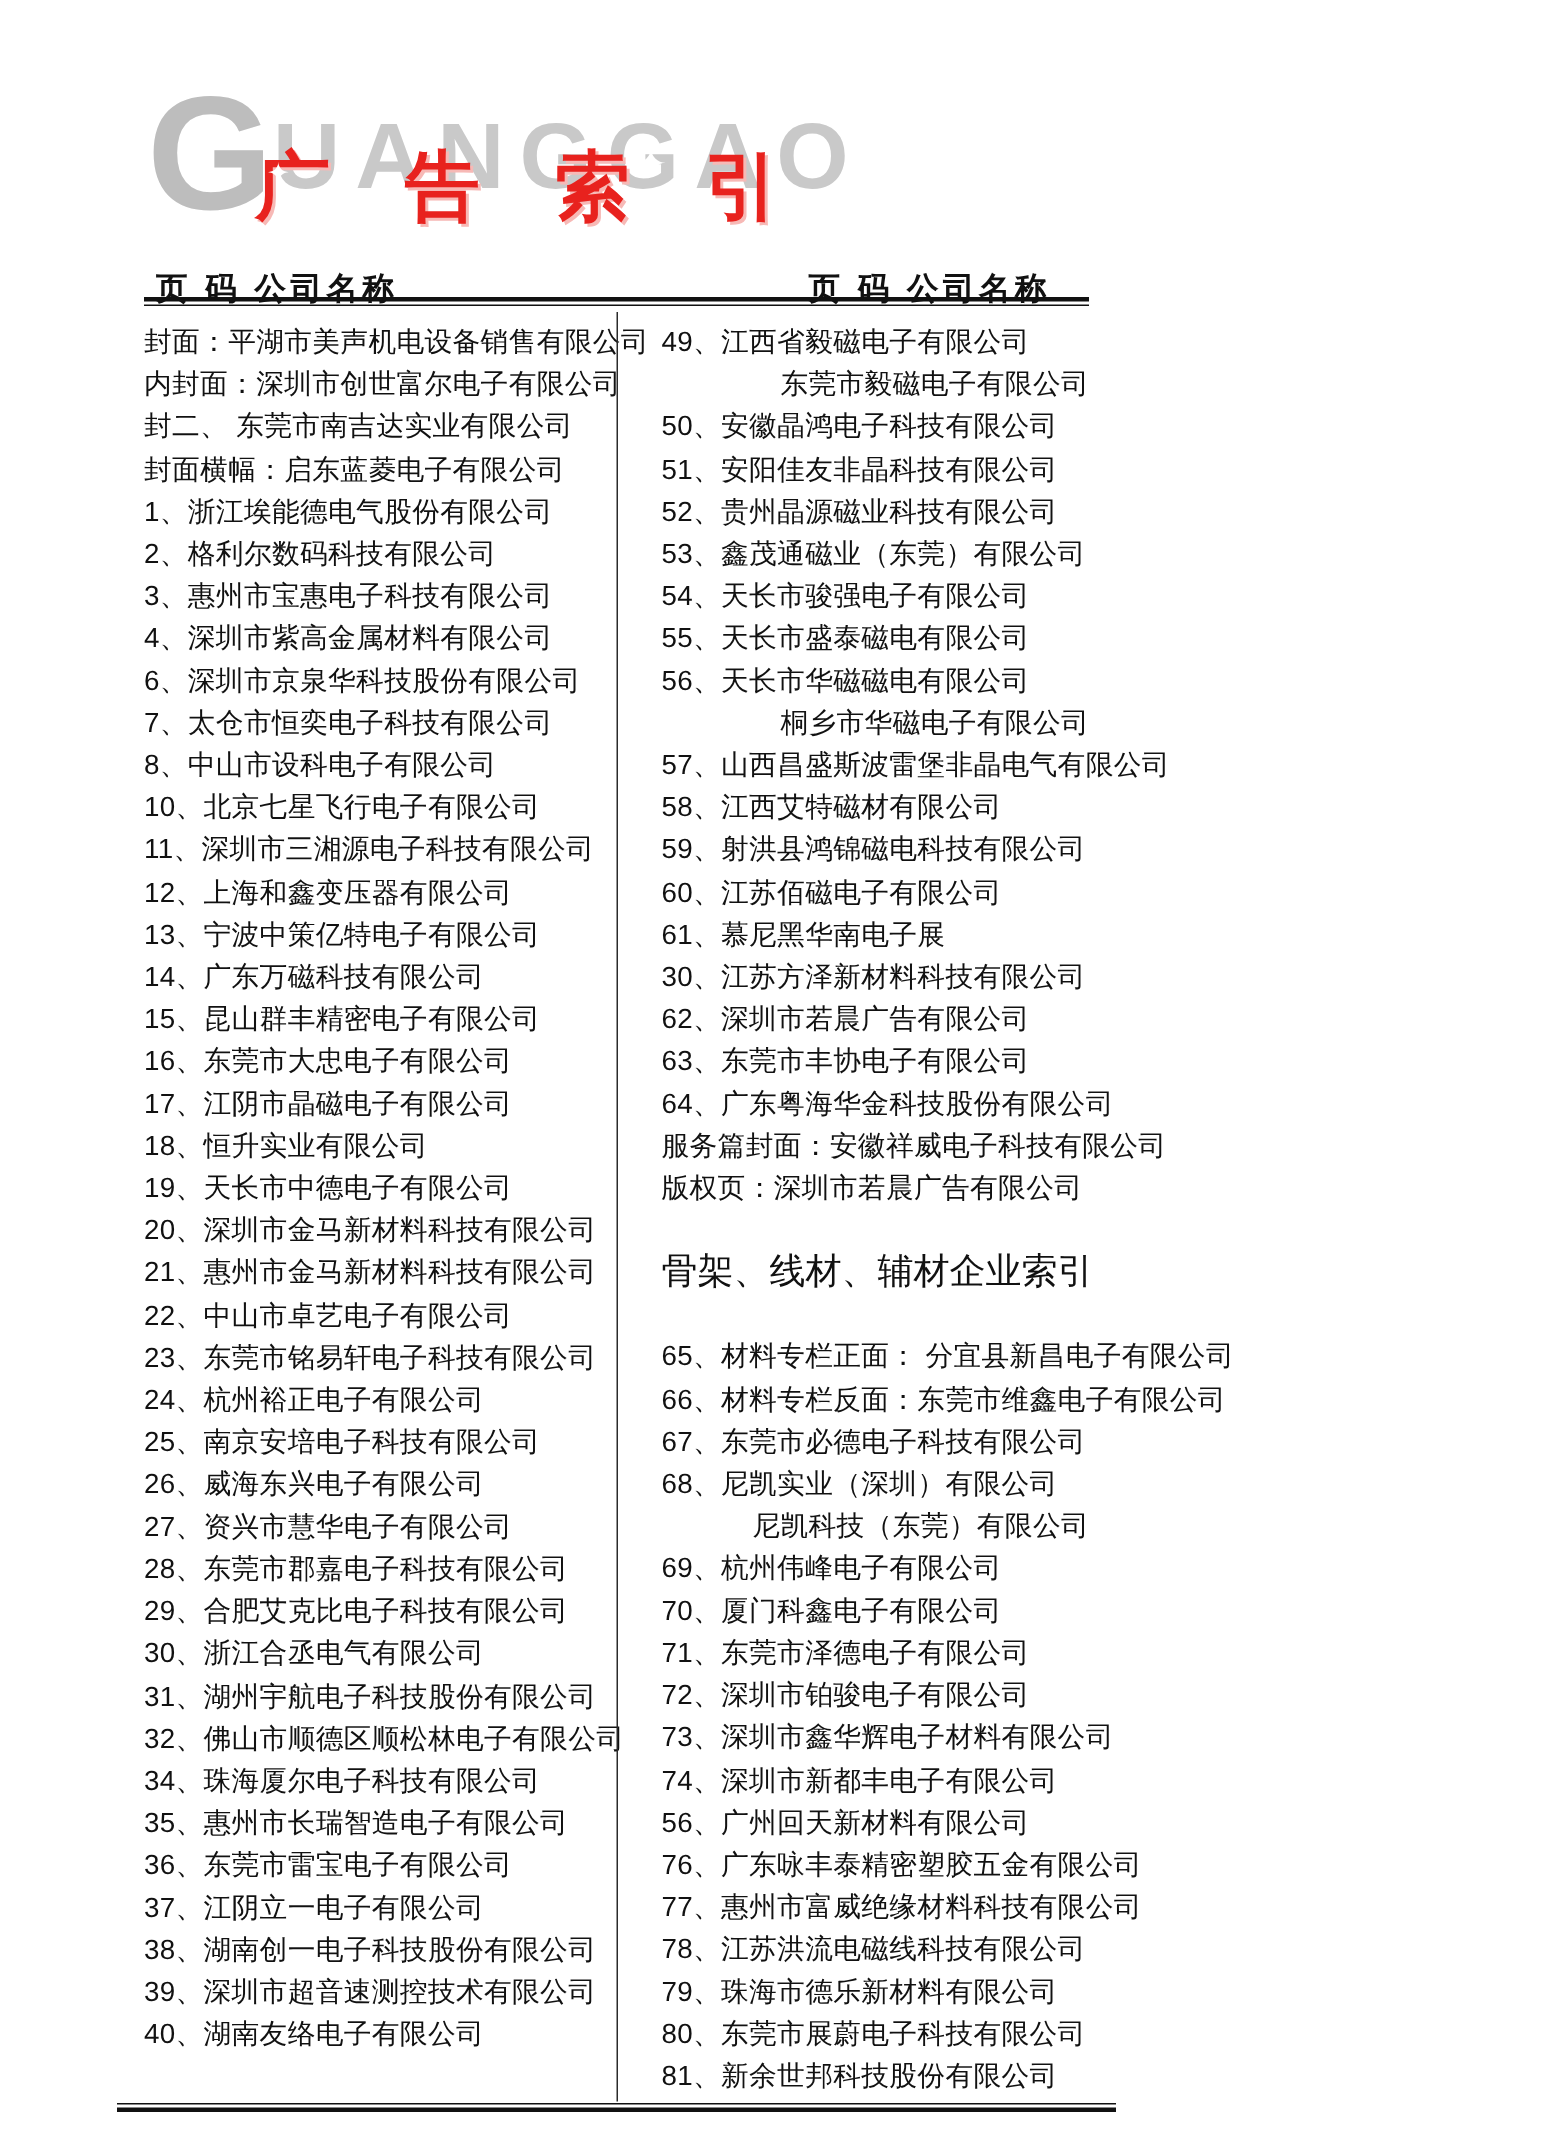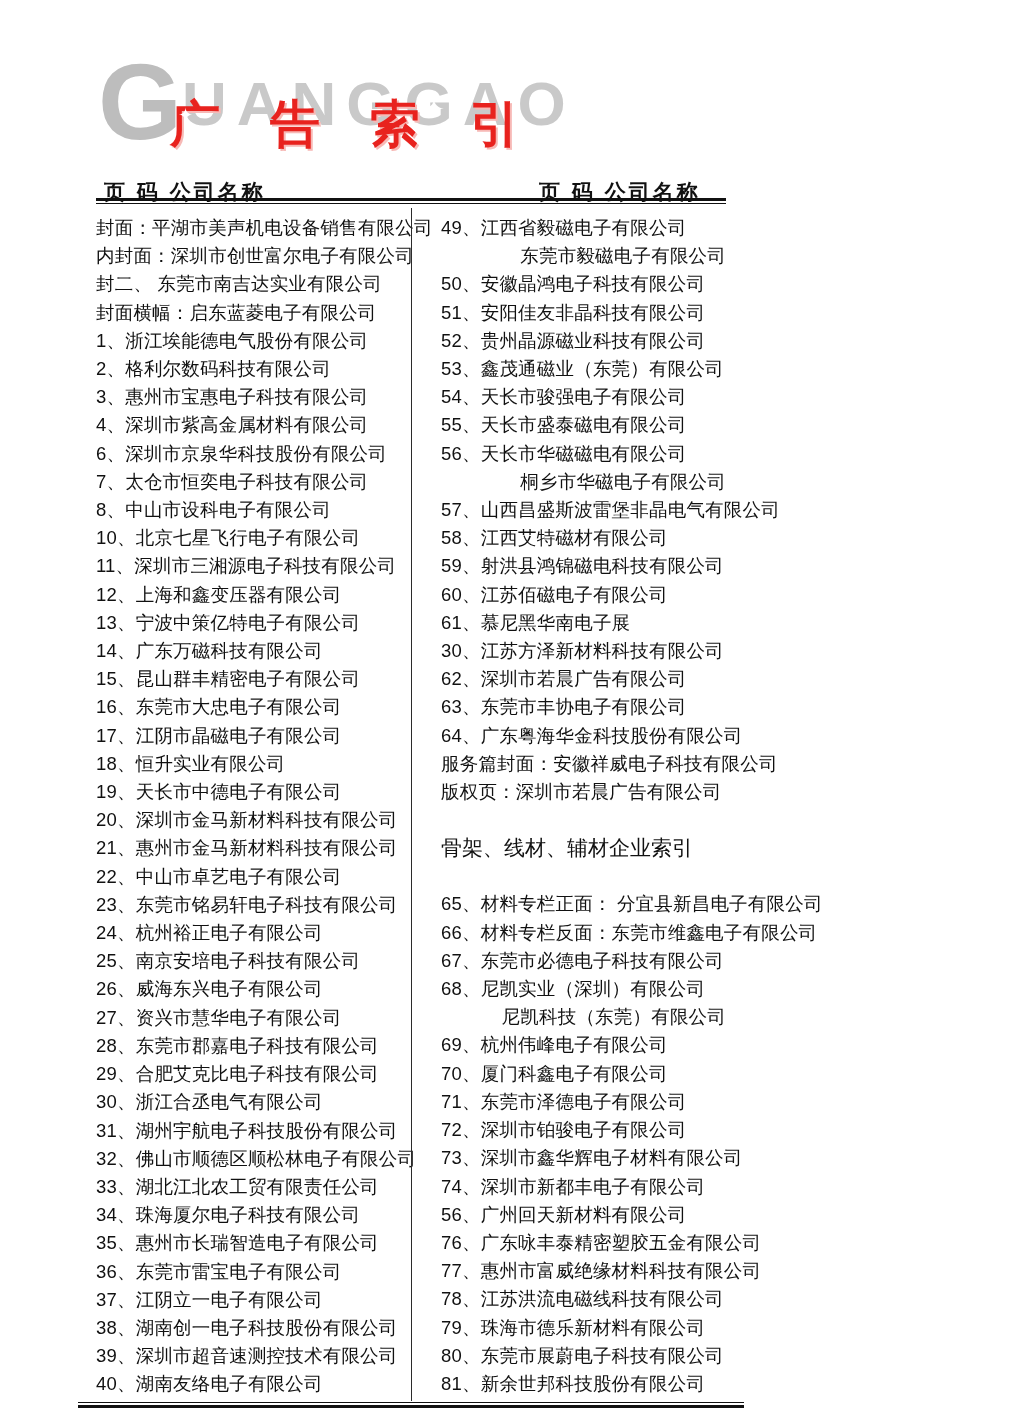--- a/index.html
+++ b/index.html
@@ -125,21 +125,21 @@
     color: #111;
   }
   .entry.cont {
     padding-left: 45px;
     text-align: right;
   }
   .entry.spacer {
     height: 28px;
   }
   .section-title {
-    font-size: 21px;
+    font-size: 24px;
     line-height: 28.2px;
     font-weight: normal;
     color: #111;
     white-space: nowrap;
   }
   .bottom-rule {
     position: absolute;
     left: 78px;
     right: 78px;
     bottom: 18px;
@@ -197,21 +197,20 @@
         <div class="entry">23、东莞市铭易轩电子科技有限公司</div>
         <div class="entry">24、杭州裕正电子有限公司</div>
         <div class="entry">25、南京安培电子科技有限公司</div>
         <div class="entry">26、威海东兴电子有限公司</div>
         <div class="entry">27、资兴市慧华电子有限公司</div>
         <div class="entry">28、东莞市郡嘉电子科技有限公司</div>
         <div class="entry">29、合肥艾克比电子科技有限公司</div>
         <div class="entry">30、浙江合丞电气有限公司</div>
         <div class="entry">31、湖州宇航电子科技股份有限公司</div>
         <div class="entry">32、佛山市顺德区顺松林电子有限公司</div>
-        <div class="entry">33、湖北江北农工贸有限责任公司</div>
         <div class="entry">34、珠海厦尔电子科技有限公司</div>
         <div class="entry">35、惠州市长瑞智造电子有限公司</div>
         <div class="entry">36、东莞市雷宝电子有限公司</div>
         <div class="entry">37、江阴立一电子有限公司</div>
         <div class="entry">38、湖南创一电子科技股份有限公司</div>
         <div class="entry">39、深圳市超音速测控技术有限公司</div>
         <div class="entry">40、湖南友络电子有限公司</div>
       </div>
     <div class="col right" id="col-right">
         <div class="entry">49、江西省毅磁电子有限公司</div>

